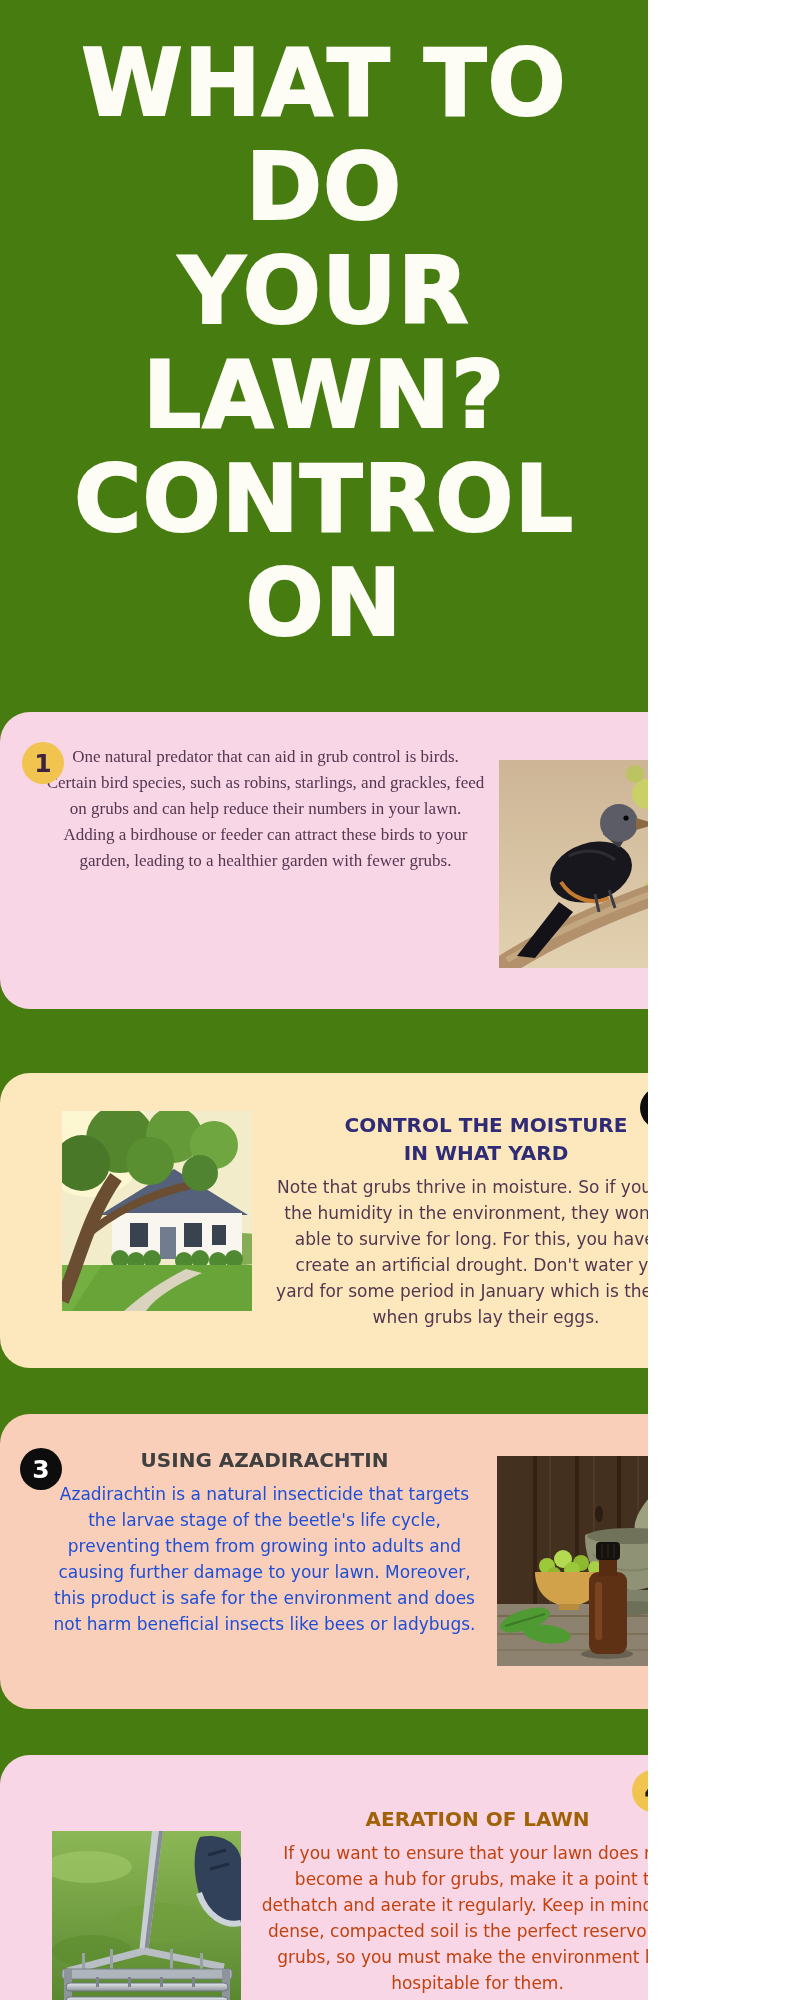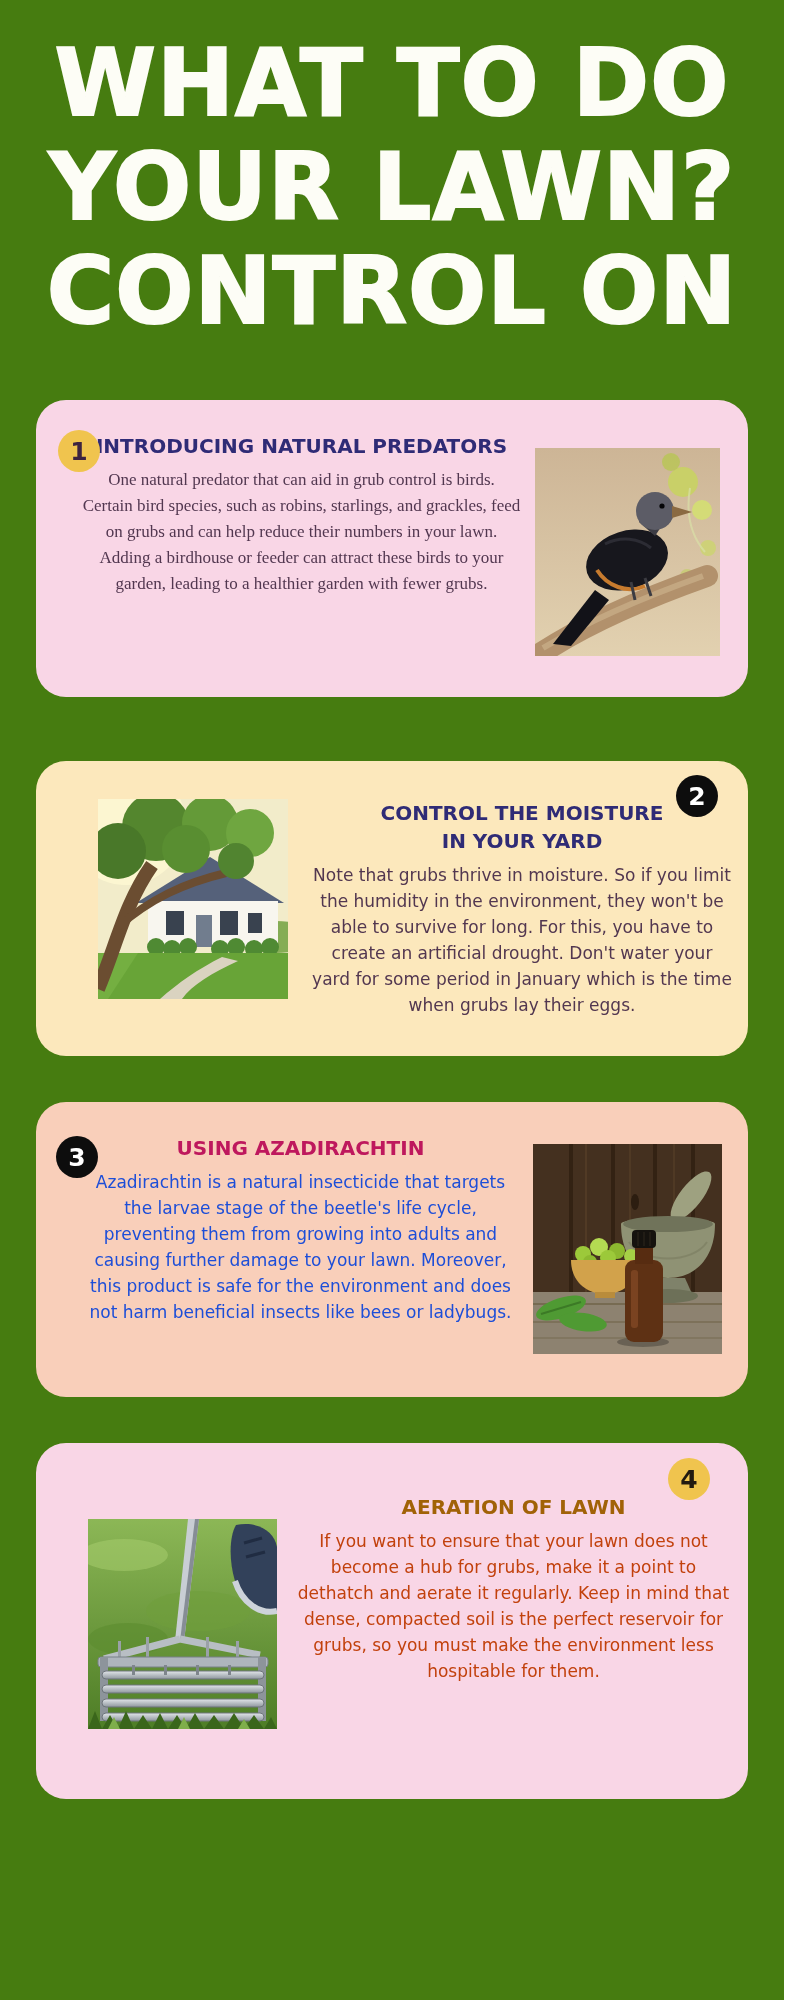--- a/index.html
+++ b/index.html
@@ -1,17 +1,17 @@
 <!DOCTYPE html>
 <html><head>
 <meta charset="utf-8">
 <style>
   html,body{margin:0;padding:0;}
   .page{
-    width:784px;height:2000px;overflow:hidden;box-sizing:border-box;
+    width:648px;height:2000px;overflow:hidden;box-sizing:border-box;
     font-family:"DejaVu Sans","Liberation Sans",sans-serif;
   }
   
   .title-block{padding-top:32px;text-align:center;}
   .title-line{
     font-size:92px;line-height:104px;font-weight:800;letter-spacing:1px;
     -webkit-text-stroke:2px currentColor;
   }
   
   .card{
@@ -52,21 +52,20 @@
     <div class="title-line">WHAT TO DO</div>
     <div class="title-line">YOUR LAWN?</div>
     <div class="title-line">CONTROL ON</div>
   </header>
 
   <section class="card card1" style="background-color: rgb(249, 214, 230);">
     <div class="badge" style="background-color: rgb(240, 196, 78); color: rgb(61, 35, 64);">
       <span>1</span>
     </div>
     <div class="card-text">
-      <h2 class="heading" style="color: rgb(47, 43, 118);">INTRODUCING NATURAL PREDATORS</h2>
       <p class="body" style="color: rgb(82, 55, 80); font-family: Liberation Serif, serif;">One natural predator that can aid in grub control is birds. Certain bird species, such as robins, starlings, and grackles, feed on grubs and can help reduce their numbers in your lawn. Adding a birdhouse or feeder can attract these birds to your garden, leading to a healthier garden with fewer grubs.</p>
     </div>
     <div class="photo" role="img" aria-label="black starling bird perched on a branch with green leaves">
       <svg width="185" height="208" viewBox="0 0 185 208">
         <defs>
           <linearGradient id="bg1" x1="0" y1="0" x2="0" y2="1">
             <stop offset="0" stop-color="#cdb596"></stop>
               <stop offset="1" stop-color="#e2d1b0"></stop>
           </linearGradient>
         </defs>
@@ -124,31 +123,31 @@
         <path d="M20,128 C52,100 86,84 128,74" stroke="#6b4d31" stroke-width="8" fill="none"></path>
         <circle cx="58" cy="28" r="34" fill="#54862e"></circle>
         <circle cx="112" cy="24" r="28" fill="#649a38"></circle>
         <circle cx="20" cy="52" r="28" fill="#497829"></circle>
         <circle cx="152" cy="34" r="24" fill="#6fa640"></circle>
         <circle cx="88" cy="50" r="24" fill="#598e31"></circle>
         <circle cx="138" cy="62" r="18" fill="#518430"></circle>
       </svg>
     </div>
     <div class="card-text">
-      <h2 class="heading" style="color: rgb(47, 43, 118);">CONTROL THE MOISTURE IN YOUR YARD</h2>
+      <h2 class="heading" style="color: rgb(47, 43, 118);">CONTROL THE MOISTURE IN WHAT YARD</h2>
       <p class="body" style="color: rgb(82, 55, 80);">Note that grubs thrive in moisture. So if you limit the humidity in the environment, they won't be able to survive for long. For this, you have to create an artificial drought. Don't water your yard for some period in January which is the time when grubs lay their eggs.</p>
     </div>
   </section>
 
   <section class="card card3" style="background-color: rgb(249, 207, 186);">
     <div class="badge" style="background-color: rgb(13, 13, 13); color: rgb(255, 255, 255);">
       <span>3</span>
     </div>
     <div class="card-text">
-      <h2 class="heading" style="color: #be185d;">USING AZADIRACHTIN</h2>
+      <h2 class="heading" style="color: #404040;">USING AZADIRACHTIN</h2>
       <p class="body" style="color: #1d4ed8;">Azadirachtin is a natural insecticide that targets the larvae stage of the beetle's life cycle, preventing them from growing into adults and causing further damage to your lawn. Moreover, this product is safe for the environment and does not harm beneficial insects like bees or ladybugs.</p>
     </div>
     <div class="photo" role="img" aria-label="amber neem oil bottle with stone mortar and pestle and bowl of green neem fruits">
       <svg width="189" height="210" viewBox="0 0 189 210">
         <rect width="189" height="210" fill="#44301f"></rect>
         <rect x="36" y="0" width="4" height="150" fill="#332213"></rect>
         <rect x="78" y="0" width="4" height="150" fill="#332213"></rect>
         <rect x="120" y="0" width="4" height="150" fill="#332213"></rect>
         <rect x="158" y="0" width="4" height="150" fill="#332213"></rect>
         <rect x="52" y="0" width="2" height="150" fill="#5a412a" opacity=".6"></rect>

